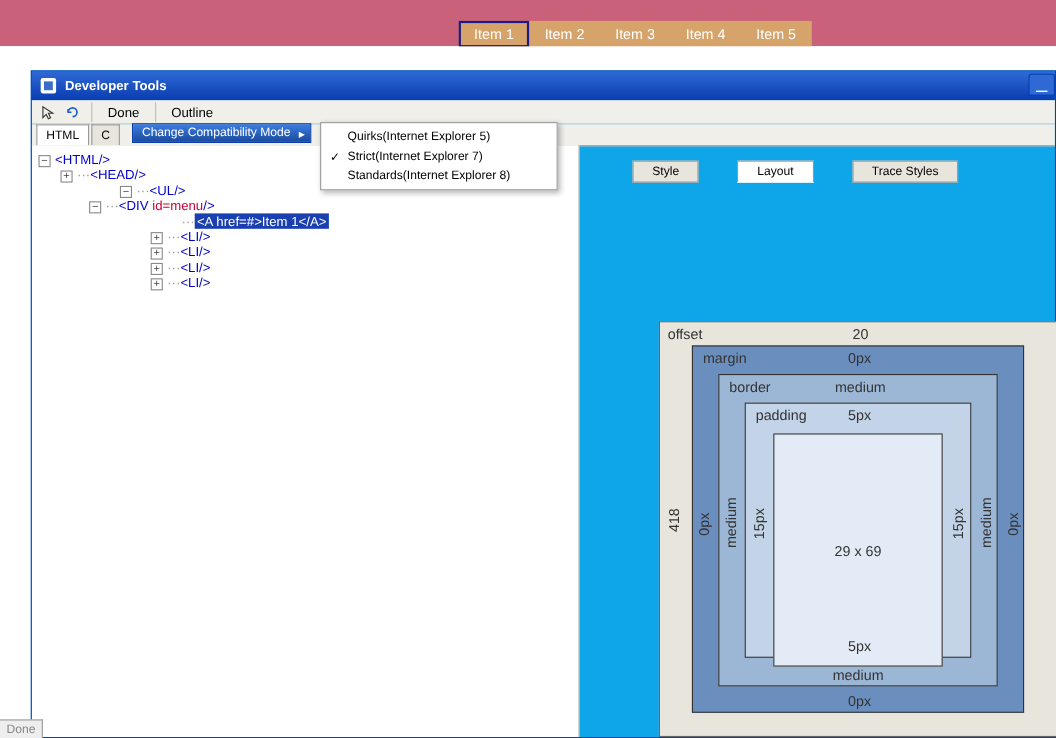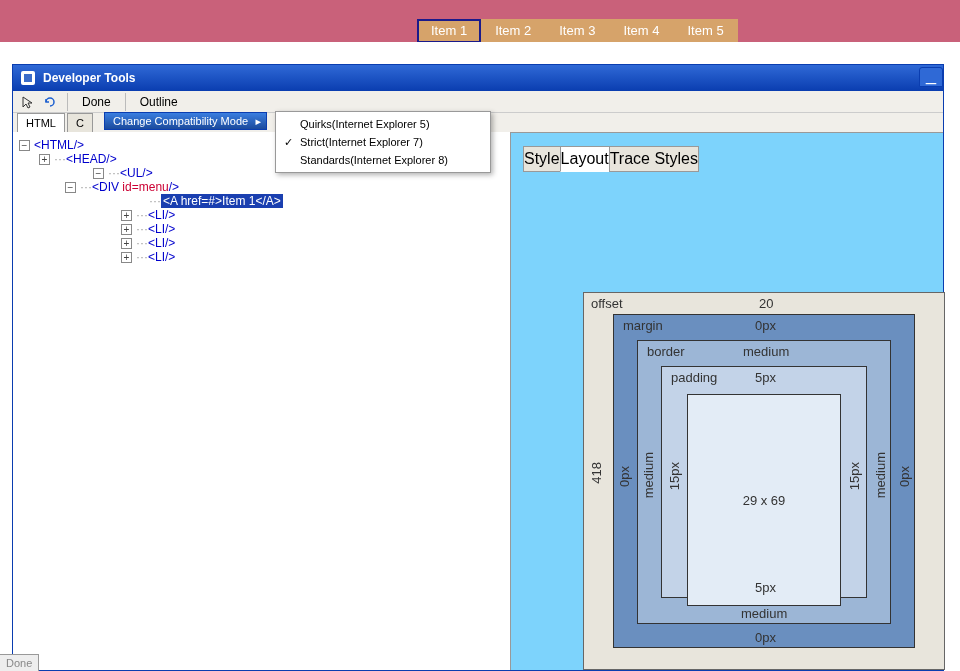--- a/index.html
+++ b/index.html
@@ -5,21 +5,21 @@
   * { box-sizing: border-box; margin: 0; padding: 0; font-family: Tahoma, Verdana, sans-serif; }
   body { background: #fff; font-size: 12px; overflow: hidden; }
 
   
   .top-bar { height: 42px; background: #c9617a; position: relative; }
   .menu-strip { position: absolute; left: 417px; top: 19px; background: #d6a36a; height: 24px; display: flex; }
   .menu-item { color: #fff; padding: 4px 14px; font-size: 13px; cursor: pointer; }
   .menu-item.selected { border: 2px solid #1a1a8b; padding: 2px 12px; }
 
   
-  .devtools { position: absolute; left: 12px; top: 64px; width: 932px; height: 607px; border: 1px solid #0a3db0; background: #7dd3fc; }
+  .devtools { position: absolute; left: 28px; top: 64px; width: 932px; height: 607px; border: 1px solid #0a3db0; background: #0ea5e9; }
   .titlebar { height: 26px; background: linear-gradient(#2f69d6, #0a3db0); color: #fff; display: flex; align-items: center; padding-left: 8px; position: relative; }
   .titlebar-icon { width: 14px; height: 14px; background: #fff; margin-right: 8px; border-radius: 2px; display:flex; align-items:center; justify-content:center; }
   .titlebar-icon::before { content: ""; width:8px; height:8px; background:#3b6cc9; }
   .titlebar-text { font-size: 12px; font-weight: bold; }
   .titlebar-btn { position: absolute; right: 0; top: 2px; width: 24px; height: 20px; background: #2f69d6; border: 1px solid #0a3db0; border-radius: 3px 3px 0 0; font-size: 18px; line-height: 13px; text-align: center; color:#fff; cursor:pointer; }
 
   .toolbar { height: 22px; background: #f1efea; border-bottom: 1px solid #ccc; display: flex; align-items: center; padding-left: 6px; gap: 4px; }
   .tool-icon { width: 18px; height: 18px; display:flex; align-items:center; justify-content:center; cursor:pointer; }
   .tool-sep { width: 1px; height: 18px; background: #bbb; margin: 0 4px; }
   .tool-text { padding: 2px 6px; cursor:pointer; }
@@ -46,21 +46,21 @@
   .selected-node { background:#1a3fb0; color:#fff; padding:0 2px; }
   .ind1 { padding-left: 20px; }
   .ind2 { padding-left: 46px; }
   .ind3 { padding-left: 74px; }
   .ind4 { padding-left: 102px; }
   .ind5 { padding-left: 130px; }
 
   
   .right-pane { flex:1; position:relative; }
   .right-tabs { position:absolute; left:12px; top:14px; display:flex; }
-  .rtab { padding:3px 0; font-size:16px; border:1px solid #999; background:#e8e5dc; cursor:pointer; margin-right:-1px; }
+  .rtab { padding:3px 17px; font-size:11px; border:1px solid #999; background:#e8e5dc; cursor:pointer; margin-right:-1px;margin-left:36px; }
   .rtab.active { background:#fff; border-bottom:1px solid #fff; }
 
   
   .boxmodel { position:absolute; left:72px; top:160px; width:362px; height: 378px; }
   .bm-layer { position:absolute; }
   .bm-offset { left:0; top:0; width:362px; height:378px; background:#e8e5dc; border:1px solid #666; }
   .bm-margin { left:30px; top:22px; width:302px; height:334px; background:#6a8fbf; border:1px solid #333; }
   .bm-border { left:54px; top:48px; width:254px; height:284px; background:#9cb6d6; border:1px solid #333; }
   .bm-padding { left:78px; top:74px; width:206px; height:232px; background:#c3d3e8; border:1px solid #333; }
   .bm-content { left:104px; top:102px; width:154px; height:212px; background:#e3ecf6; border:1px solid #333; display:flex; align-items:center; justify-content:center; font-size:13px; color:#333; }

